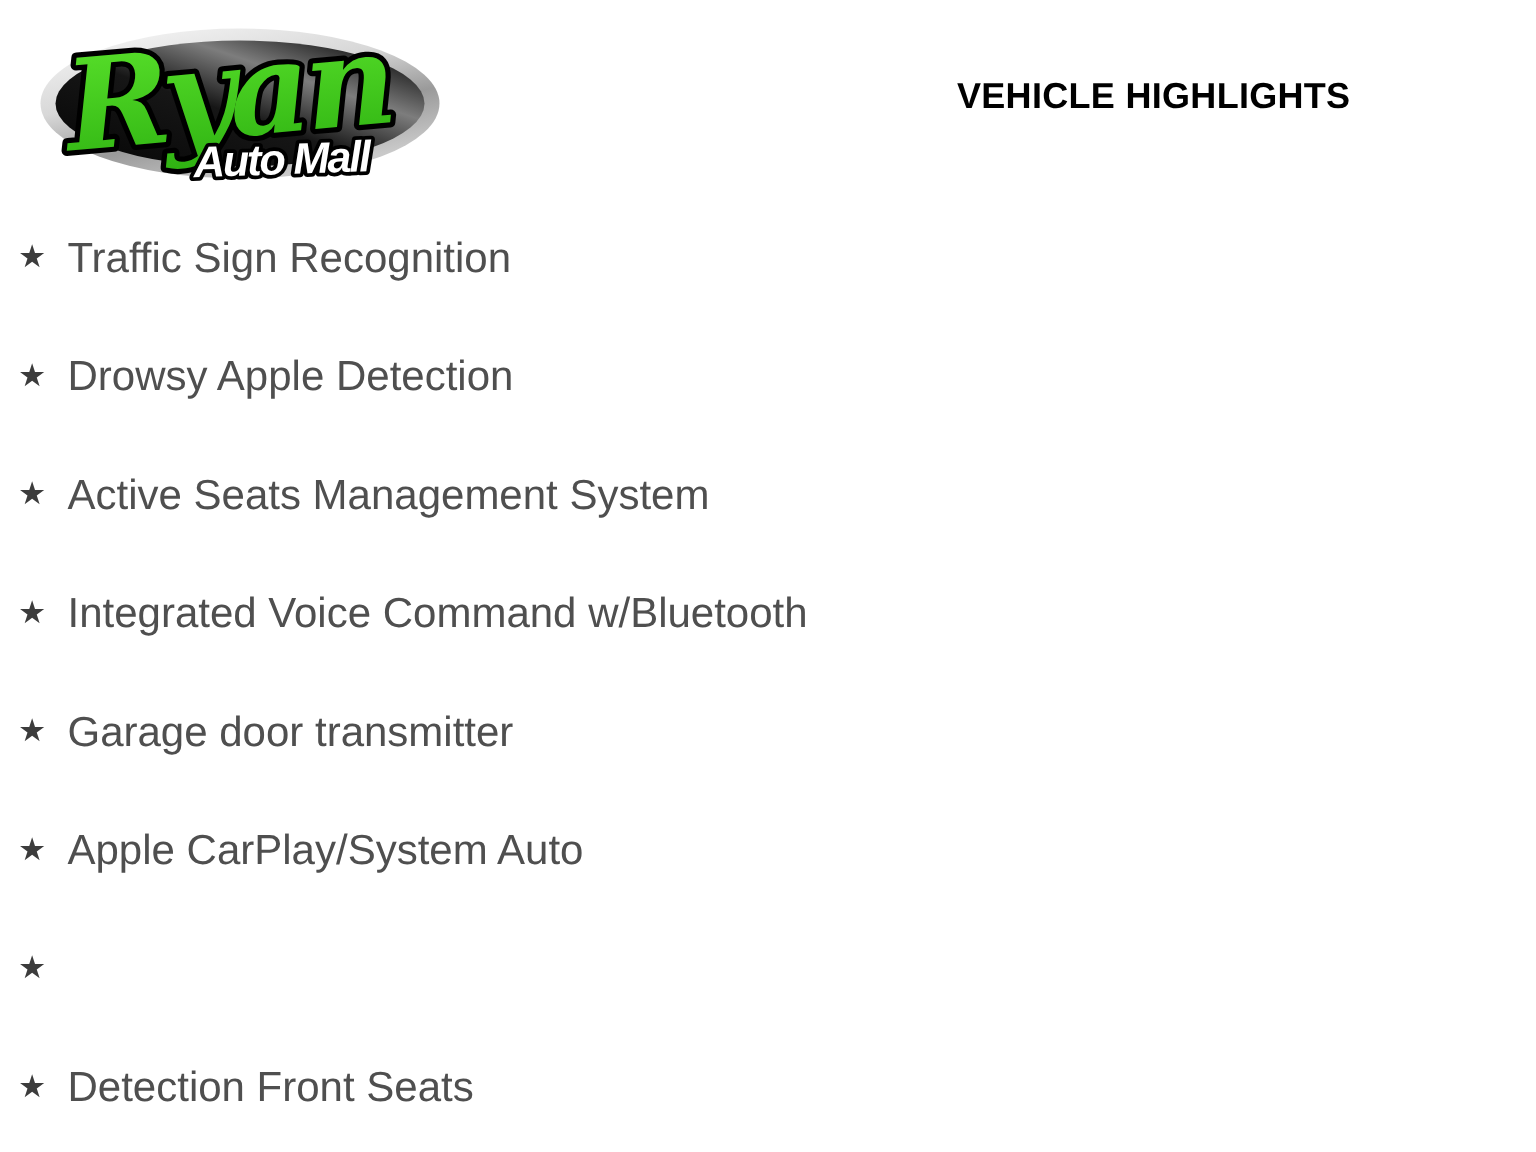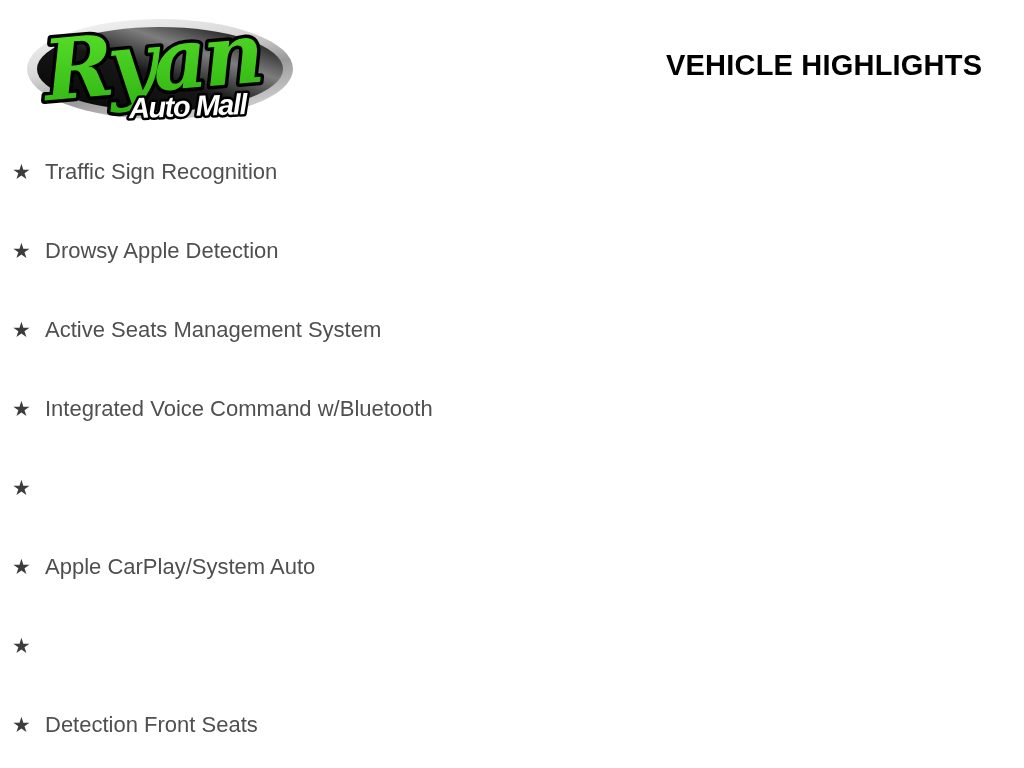--- a/index.html
+++ b/index.html
@@ -19,24 +19,24 @@
     position: absolute;
     left: 2px;
     top: 2px;
     width: 310px;
     height: 130px;
   }
   .logo svg { display: block; width: 100%; height: 100%; }
 
   .page-title {
     position: absolute;
-    left: 666px;
+    left: 638px;
     top: 49px;
     margin: 0;
-    font-size: 29px;
+    font-size: 24px;
     line-height: 32px;
     font-weight: bold;
     letter-spacing: 0.2px;
     color: var(--title-color);
     white-space: nowrap;
   }
 
   .highlights-list {
     position: absolute;
     left: 12px;
@@ -51,21 +51,21 @@
     align-items: center;
   }
   .star {
     width: 33px;
     flex: 0 0 33px;
     font-size: 21px;
     line-height: 1;
     color: var(--bullet-color);
   }
   .highlight-label {
-    font-size: 22px;
+    font-size: 28px;
     color: var(--text-color);
     white-space: nowrap;
   }
 
   .logo-ryan-text {
     font-family: "DejaVu Serif", serif;
     font-style: italic;
     font-weight: bold;
     letter-spacing: -4px;
     paint-order: stroke fill;
@@ -128,20 +128,21 @@
     <li class="highlight-item">
     <span class="star">★</span>
     <span class="highlight-label">Active Seats Management System</span>
   </li>
     <li class="highlight-item">
     <span class="star">★</span>
     <span class="highlight-label">Integrated Voice Command w/Bluetooth</span>
   </li>
     <li class="highlight-item">
     <span class="star">★</span>
+    <span class="highlight-label">Garage door transmitter</span>
   </li>
     <li class="highlight-item">
     <span class="star">★</span>
     <span class="highlight-label">Apple CarPlay/System Auto</span>
   </li>
     <li class="highlight-item">
     <span class="star">★</span>
   </li>
     <li class="highlight-item">
     <span class="star">★</span>

